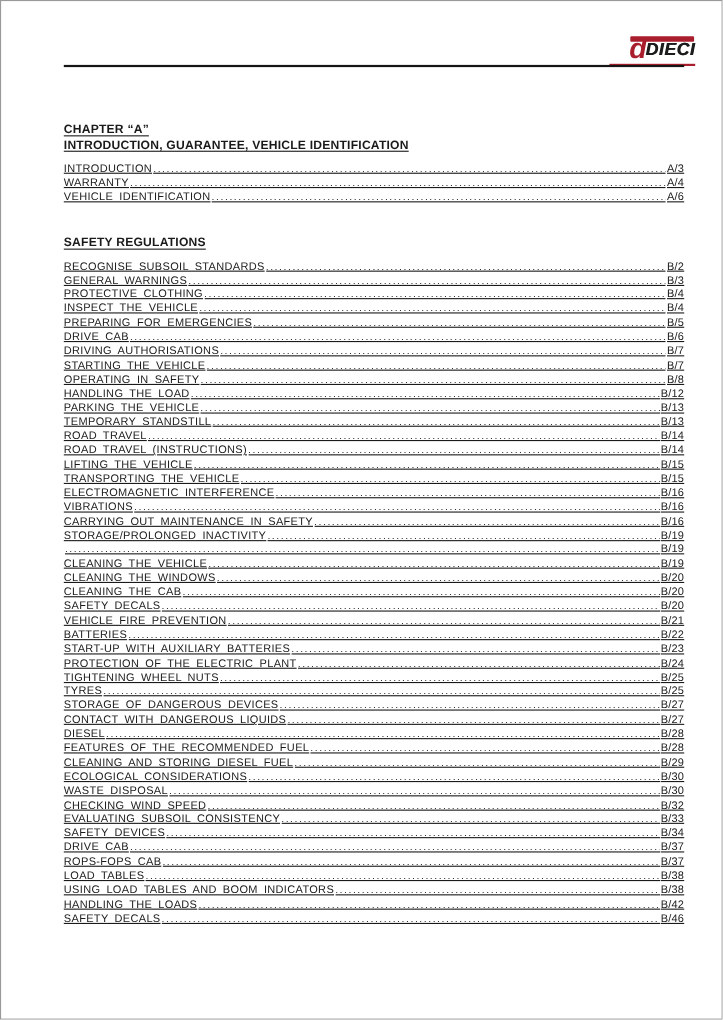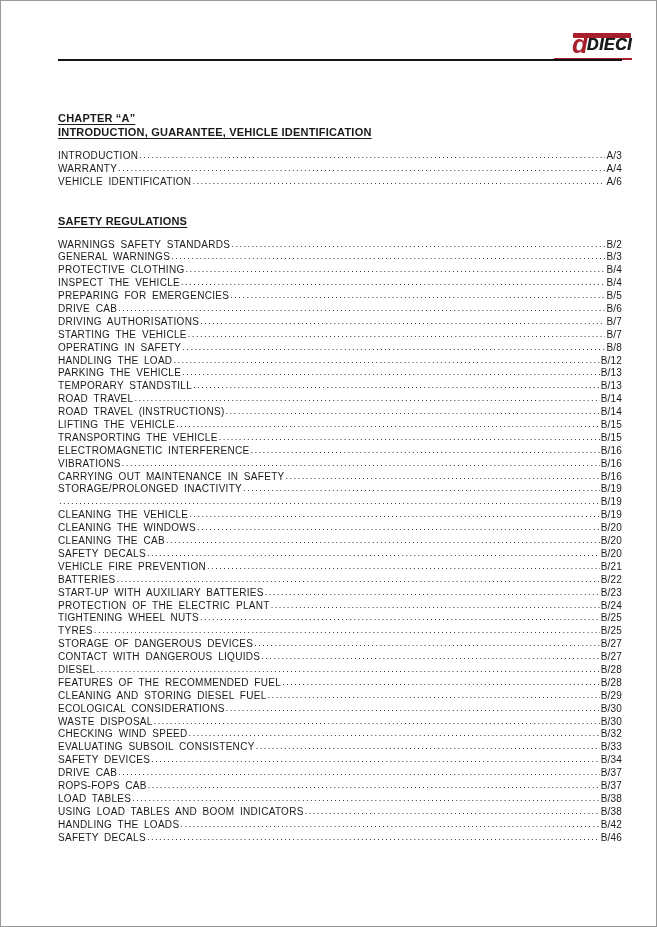--- a/index.html
+++ b/index.html
@@ -78,24 +78,25 @@
     font-weight: bold;
     line-height: 14px;
     letter-spacing: 0.2px;
     text-decoration: underline;
     text-underline-offset: 2px;
     margin: 0;
   }
   .toc-rows { margin-top: 9px; }
   .toc-row {
     display: flex;
-    align-items: flex-end;
+    align-items: flex-start;
     height: 12.9px;
     font-size: 10px;
     white-space: nowrap;
+    text-decoration: underline;
   }
   .toc-entry-title {
     letter-spacing: 0.3px;
     word-spacing: 2.5px;
     flex: 0 0 auto;
   }
   .toc-dots {
     flex: 1 1 auto;
     overflow: hidden;
     height: 12px;
@@ -149,21 +150,21 @@
     <span class="toc-entry-page">A/6</span>
   </div>
 
 </div>
   </section>
 
   <section class="toc-section">
     <h2 class="chapter-subtitle">SAFETY REGULATIONS</h2>
     <div class="toc-rows">
   <div class="toc-row">
-    <span class="toc-entry-title">WARNINGS SAFETY STANDARDS</span>
+    <span class="toc-entry-title">RECOGNISE SUBSOIL STANDARDS</span>
     <span class="toc-dots"></span>
     <span class="toc-entry-page">B/2</span>
   </div>
 
   <div class="toc-row">
     <span class="toc-entry-title">GENERAL WARNINGS</span>
     <span class="toc-dots"></span>
     <span class="toc-entry-page">B/3</span>
   </div>
 

